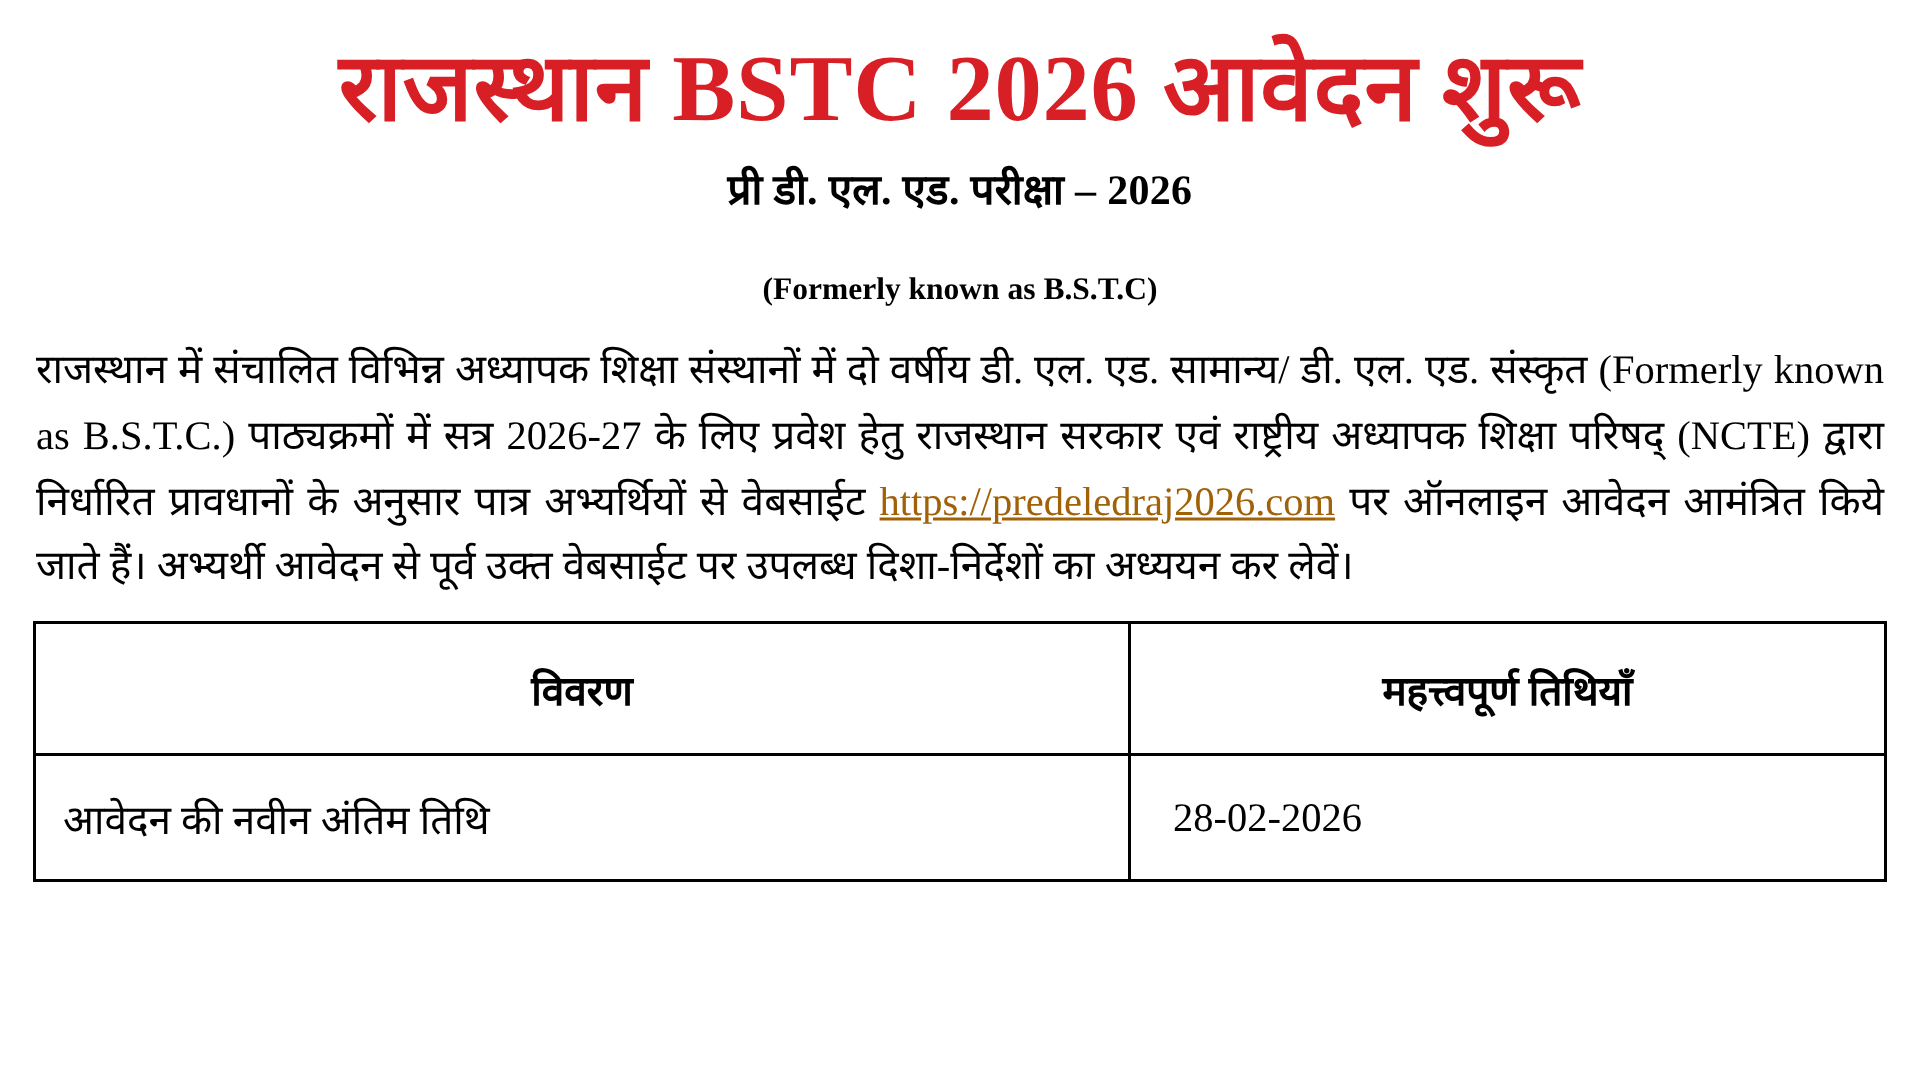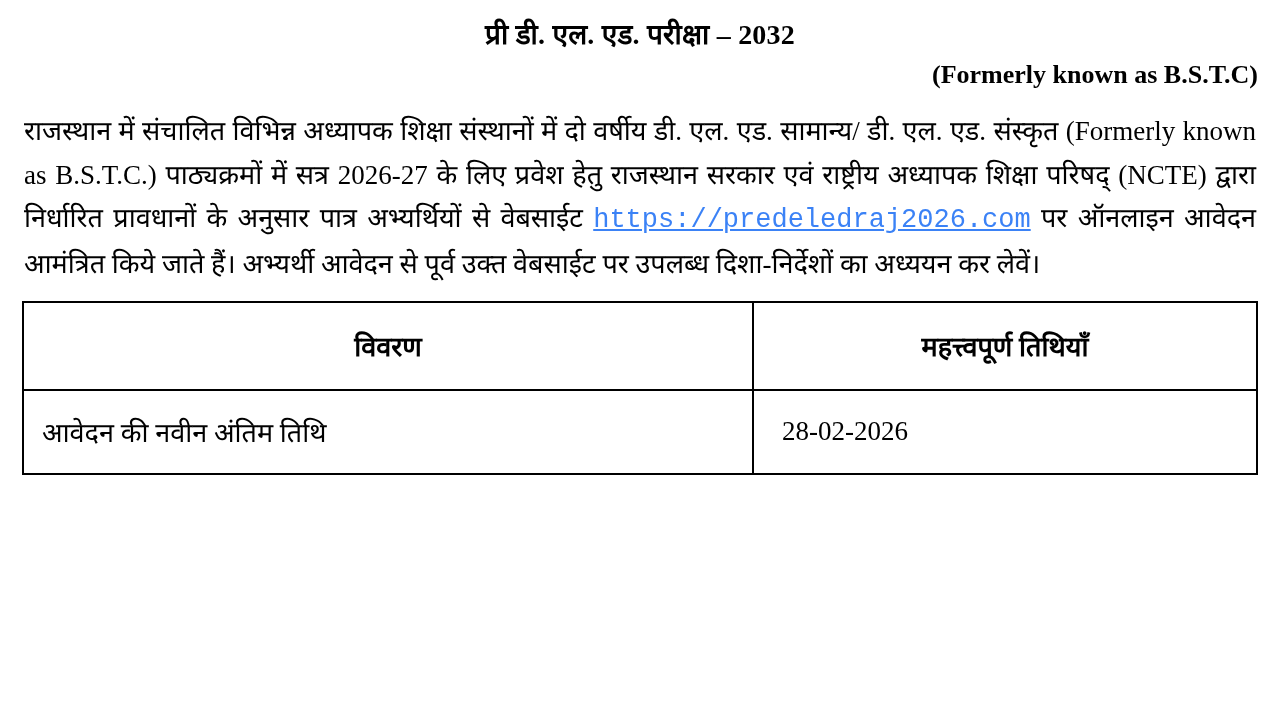--- a/index.html
+++ b/index.html
@@ -33,40 +33,39 @@
     white-space: nowrap;
   }
   .sub-title {
     text-align: center;
     font-weight: bold;
     font-size: 28px;
     margin: 14px 0 0 0;
     letter-spacing: 0.2px;
   }
   .formerly {
-    text-align: right;
+    text-align: center;
     font-weight: bold;
-    font-size: 26px;
-    margin: 8px 0 0 0;
+    font-size: 21px;
+    margin: 36px 0 0 0;
   }
   .body-para {
     margin: 20px 0 0 0;
     font-size: 27px;
     line-height: 1.62;
     text-align: justify;
     text-justify: inter-word;
     padding: 0 2px;
   }
   .body-para .seg {
     display: inline;
   }
   .link {
-    color: #3b82f6;
+    color: #a16207;
     text-decoration: underline;
-    font-family: Liberation Mono, monospace;
   }
   table.dates {
     width: 1174px;
     margin: 14px auto 0 auto;
     border-collapse: collapse;
     table-layout: fixed;
   }
   table.dates td {
     border: 2px solid #000000;
     padding: 12px 14px;
@@ -82,22 +81,23 @@
   table.dates td.col1 { width: 700px; }
   table.dates td.col2 { width: 474px; font-family: Liberation Serif, serif; }
   table.dates tr.row td.col1 { text-align: left; padding-left: 18px; margin-left: 44px; }
   table.dates tr.row td.col2 { text-align: left; padding-left: 28px; }
 </style>
 </head>
 <body>
 
 <div class="page">
 
+  <h1 class="main-title">राजस्थान BSTC 2026 आवेदन शुरू</h1>
 
-  <div class="sub-title">प्री डी. एल. एड. परीक्षा – 2032</div>
+  <div class="sub-title">प्री डी. एल. एड. परीक्षा – 2026</div>
 
   <div class="formerly">(Formerly known as B.S.T.C)</div>
 
   <p class="body-para">
     <span class="seg">राजस्थान में संचालित विभिन्न अध्यापक शिक्षा संस्थानों में दो वर्षीय डी. एल. एड. सामान्य/ डी. एल. एड. संस्कृत (Formerly known as B.S.T.C.) पाठ्यक्रमों में सत्र 2026-27 के लिए प्रवेश हेतु राजस्थान सरकार एवं राष्ट्रीय अध्यापक शिक्षा परिषद् (NCTE) द्वारा निर्धारित प्रावधानों के अनुसार पात्र अभ्यर्थियों से वेबसाईट </span><a class="link" href="#">https://predeledraj2026.com</a><span class="seg"> पर ऑनलाइन आवेदन आमंत्रित किये जाते हैं। अभ्यर्थी आवेदन से पूर्व उक्त वेबसाईट पर उपलब्ध दिशा-निर्देशों का अध्ययन कर लेवें।</span>
   </p>
 
   <table class="dates">
     <tbody>
       <tr class="head">

